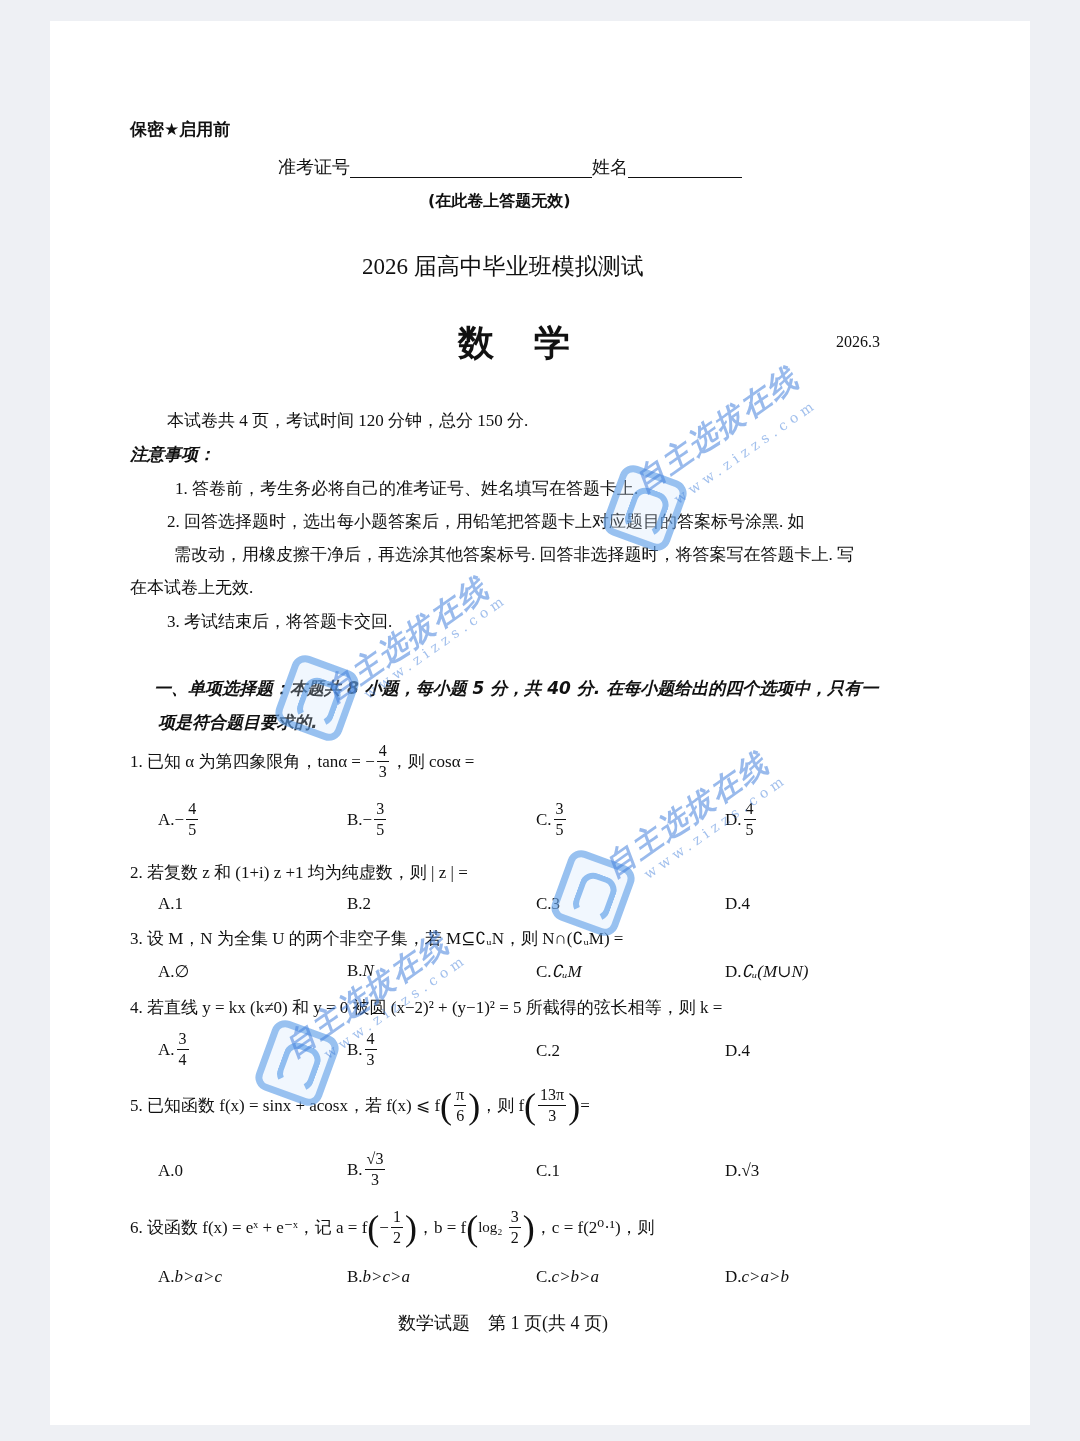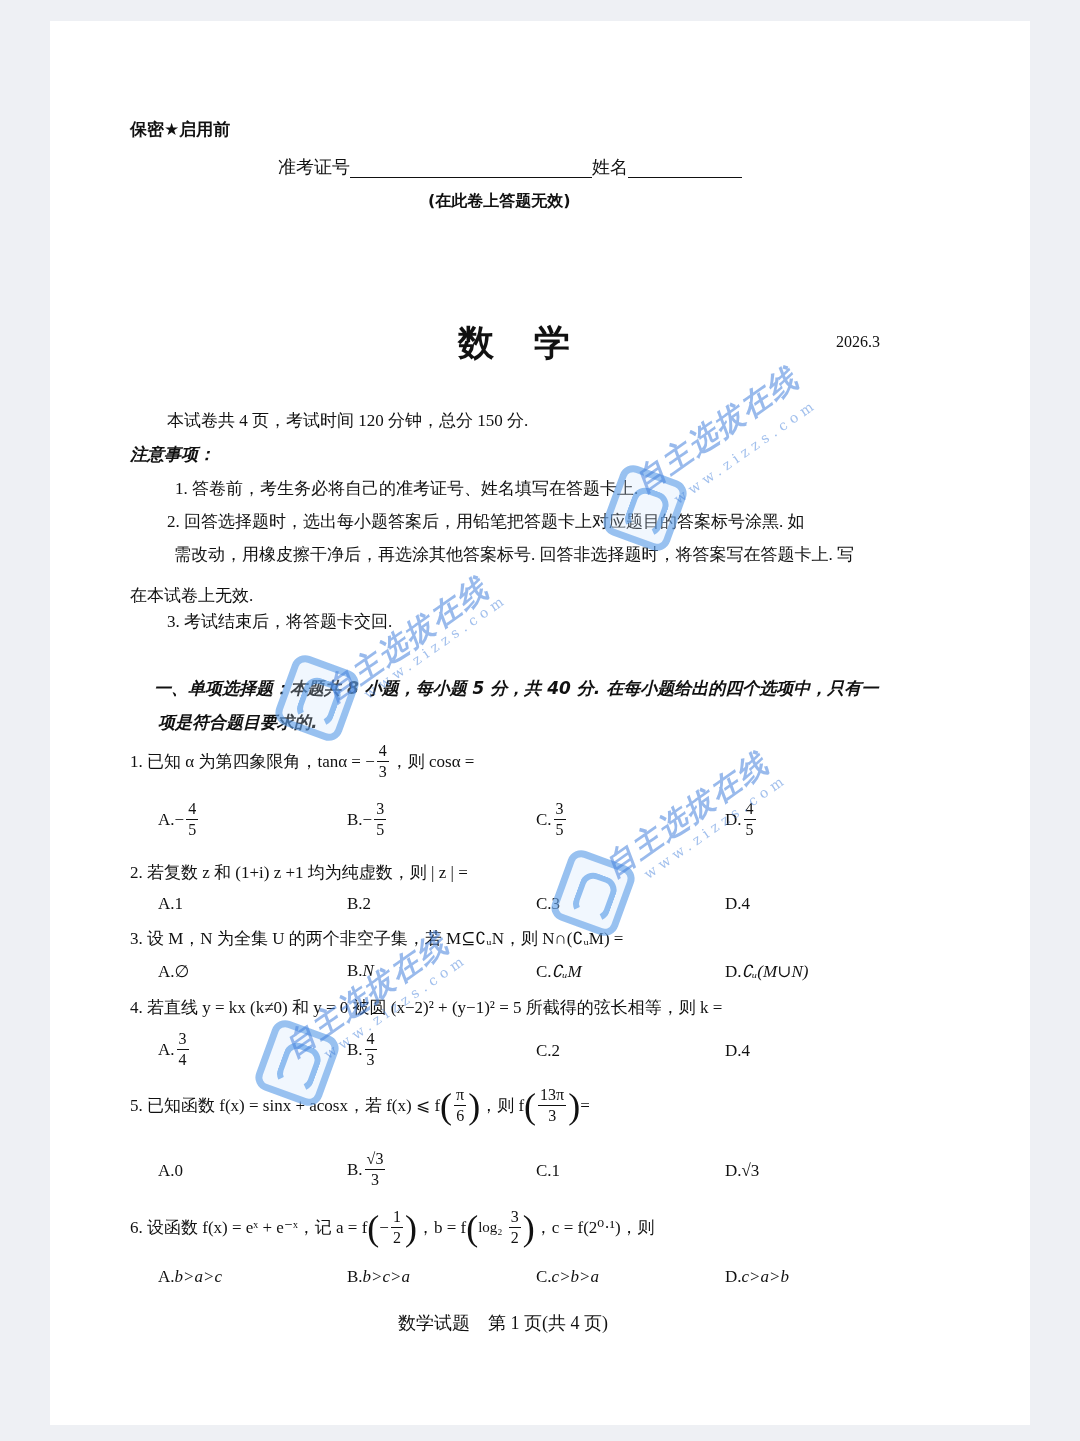--- a/index.html
+++ b/index.html
@@ -81,29 +81,30 @@
   <div class="abs secret sans">保密★启用前</div>
 
   <div class="abs idrow sans">
     <span>准考证号</span>
     <span class="blank" style="width:242px"></span>
     <span>姓名</span>
     <span class="blank" style="width:114px"></span>
   </div>
 
   <div class="abs invalid sans">(在此卷上答题无效)</div>
+  <div class="abs exam-title serif">2026 届高中毕业班模拟测试</div>
   <div class="abs subject sans">数学</div>
   <div class="abs date serif">2026.3</div>
 
   <div class="abs para serif" style="left:117px; top:388px;">本试卷共 4 页，考试时间 120 分钟，总分 150 分.</div>
   <div class="abs para sans bold" style="left:80px; top:422px;">注意事项：</div>
   <div class="abs para serif" style="left:117px; top:456px;margin-left:8px;">1. 答卷前，考生务必将自己的准考证号、姓名填写在答题卡上.</div>
   <div class="abs para serif" style="left:117px; top:489px;">2. 回答选择题时，选出每小题答案后，用铅笔把答题卡上对应题目的答案标号涂黑. 如</div>
   <div class="abs para serif" style="left:80px; top:522px;margin-left:44px;">需改动，用橡皮擦干净后，再选涂其他答案标号. 回答非选择题时，将答案写在答题卡上. 写</div>
-  <div class="abs para serif" style="left:80px; top:555px;margin-top:8px;">在本试卷上无效.</div>
+  <div class="abs para serif" style="left:80px; top:555px;">在本试卷上无效.</div>
   <div class="abs para serif" style="left:117px; top:589px;">3. 考试结束后，将答题卡交回.</div>
 
   <div class="abs para sans bold" style="left:72px; top:656px;margin-left:32px;">一、单项选择题：本题共 8 小题，每小题 5 分，共 40 分. 在每小题给出的四个选项中，只有一</div>
   <div class="abs para sans bold" style="left:108px; top:690px;">项是符合题目要求的.</div>
 
   <div class="abs para serif" style="left:80px; top:722px; display:flex; align-items:center;">
     <span>1.</span>&nbsp;
     <span>已知 α 为第四象限角，tanα = −</span>
     <span class="frac">
       <span class="num">4</span>

